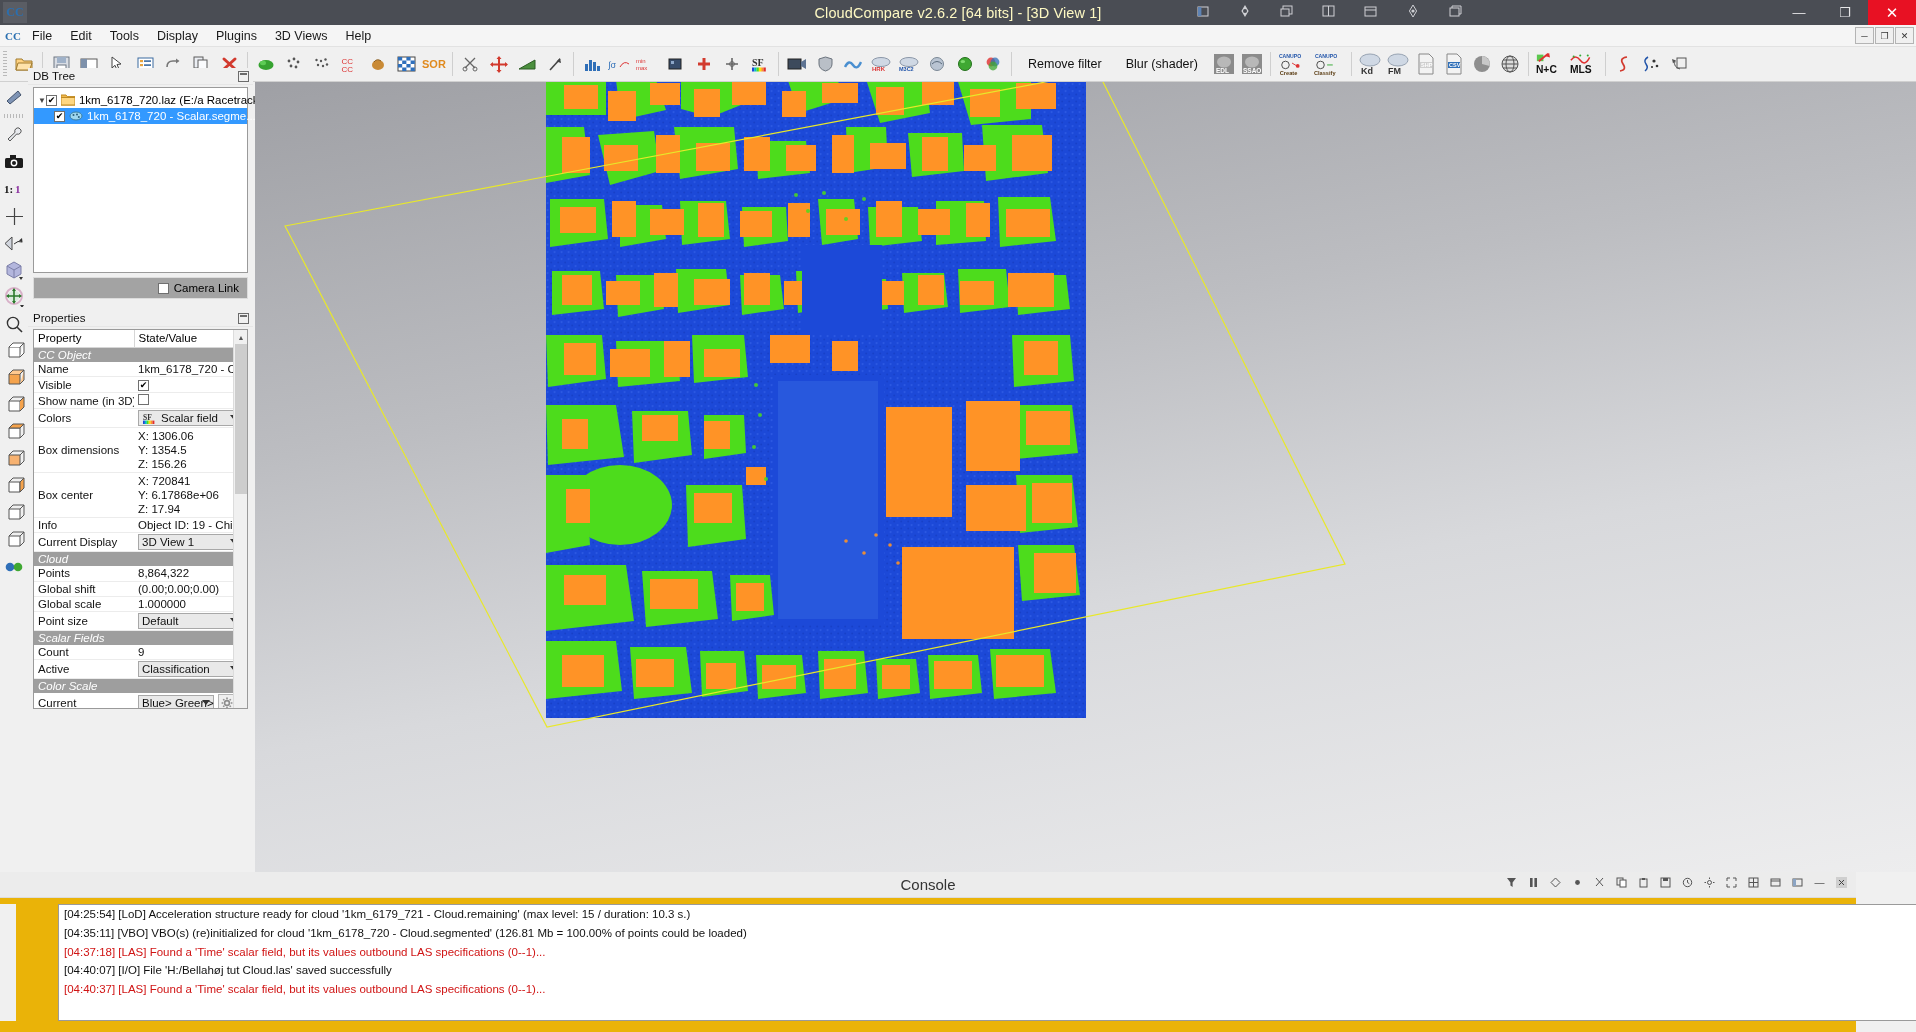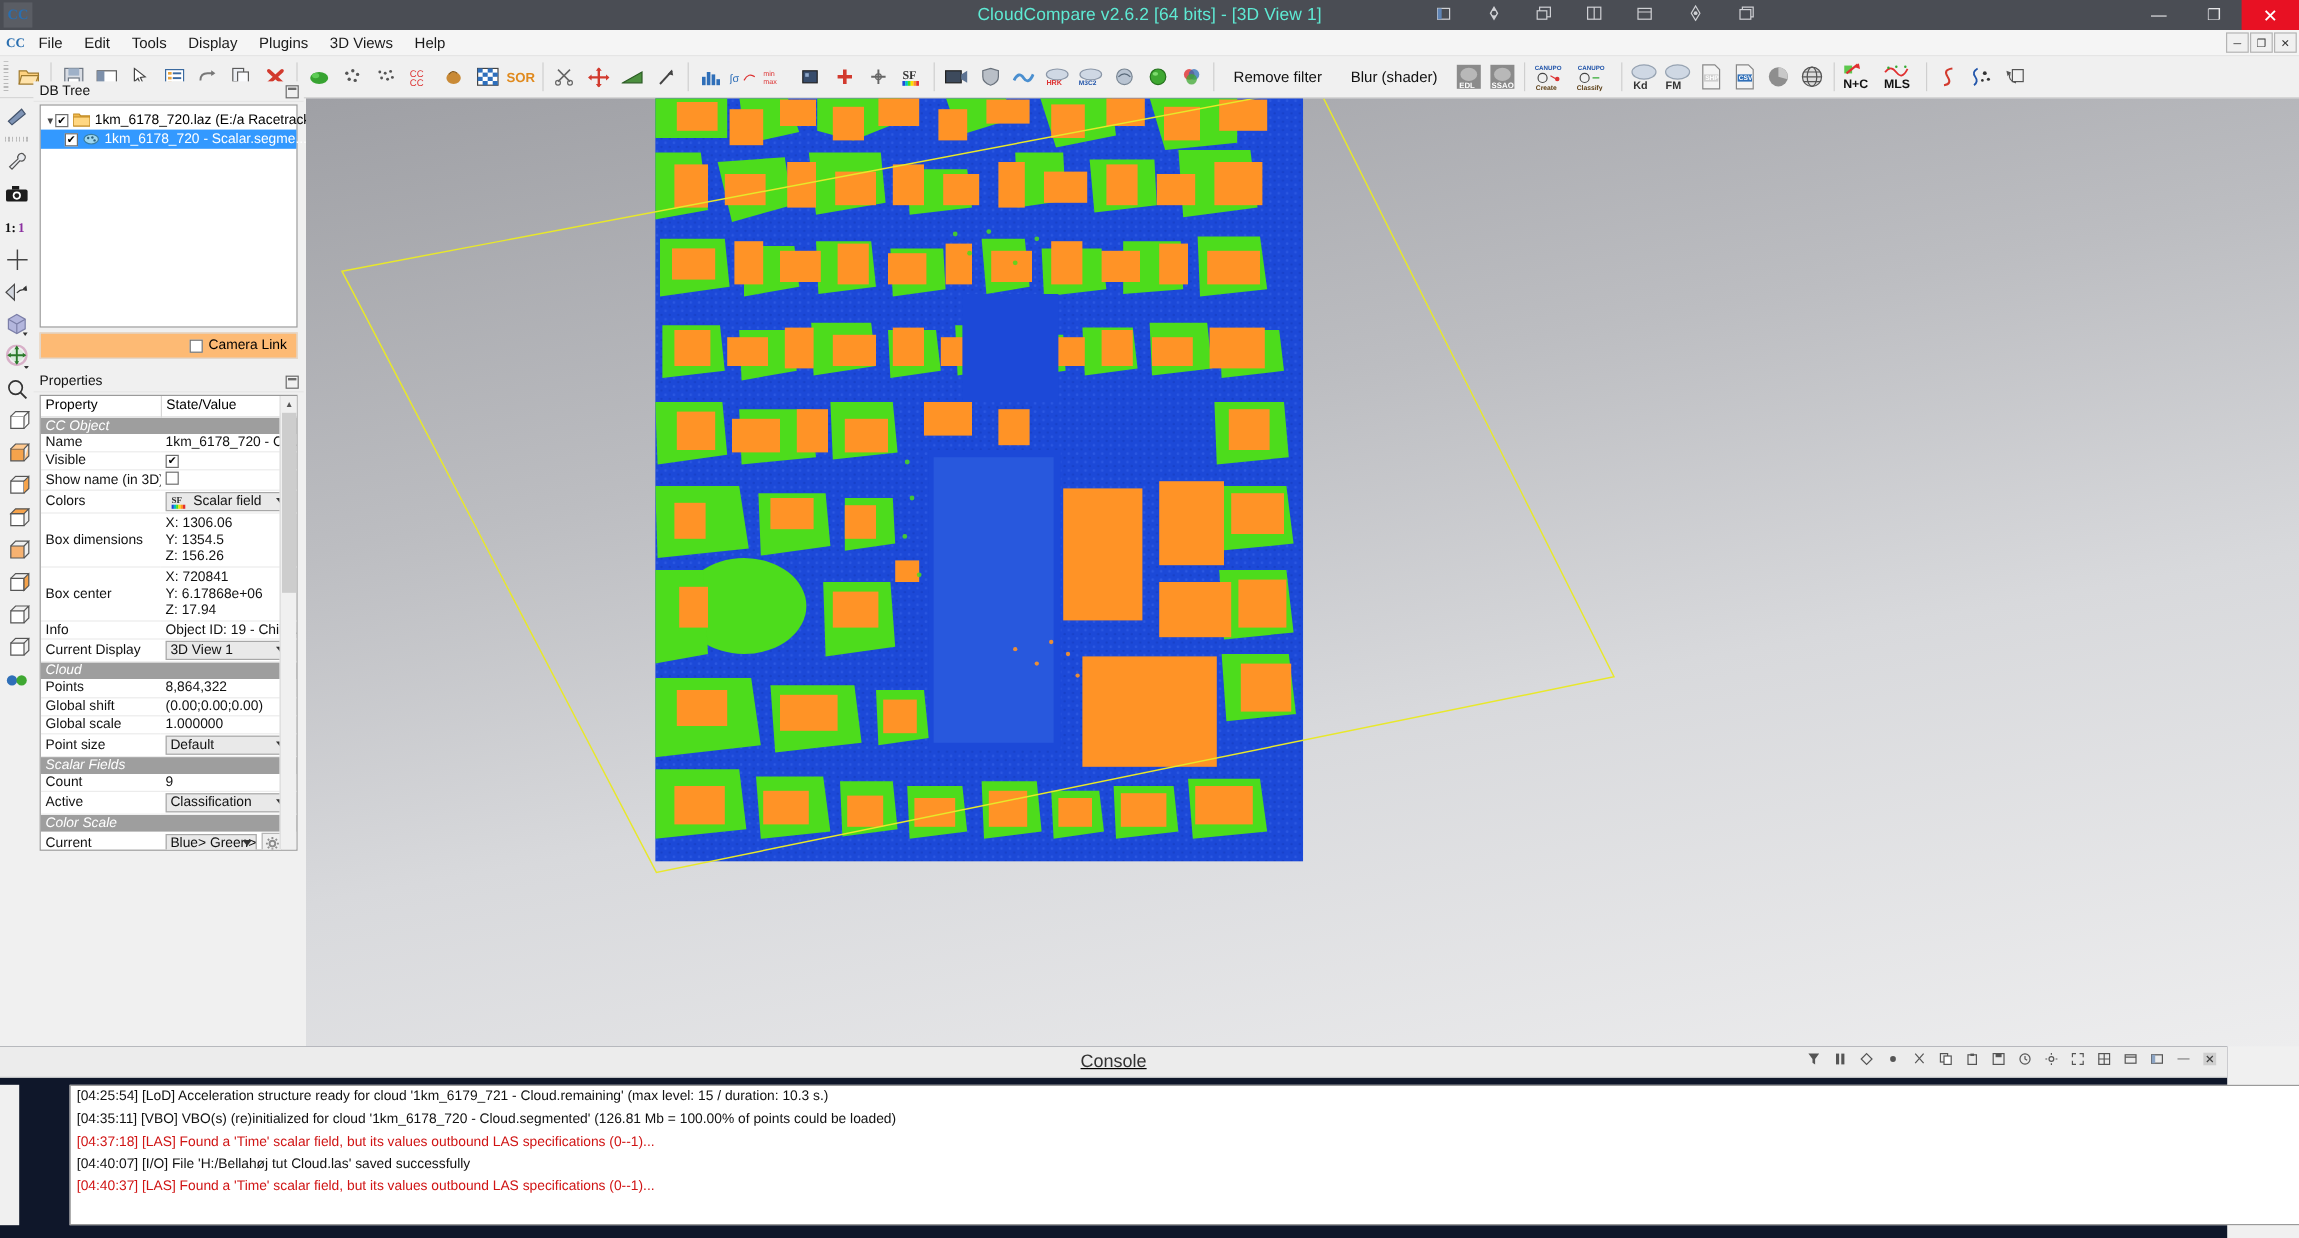--- a/index.html
+++ b/index.html
@@ -19,21 +19,21 @@
     background:#4a4d54; display:flex; align-items:center;
   }
   .tb-appicon {
     width:24px; height:21px; margin-left:3px; background:#5a5d64;
     display:flex; align-items:center; justify-content:center;
     color:#2a6fb0; font-weight:bold; font-size:12px;
     font-family:"Liberation Serif", serif;
   }
   .tb-title {
     position:absolute; left:0; width:1916px; text-align:center;
-    color:#5eead4; font-size:14.5px; letter-spacing:.1px;
+    color:#fef9c3; font-size:14.5px; letter-spacing:.1px;
   }
   .tb-icons { position:absolute; left:1195px; top:3px; display:flex; gap:26px; align-items:center; }
   .tb-ic { width:16px; height:16px; color:#cfd0d4; display:flex; align-items:center; justify-content:center; font-size:13px; }
   .tb-ctrl { position:absolute; top:0; display:flex; height:25px; right:0; }
   .tb-btn { width:46px; height:25px; display:flex; align-items:center; justify-content:center; color:#e6e6e8; font-size:13px; }
   .tb-btn.close { background:#e81123; width:48px; color:#fff; font-size:15px; }
 
   
   .menubar {
     position:absolute; top:25px; left:0; width:1916px; height:22px;
@@ -102,21 +102,21 @@
   .tree-row { display:flex; align-items:center; height:16px; font-size:11.5px; padding-left:4px; white-space:nowrap; }
   .tree-row.child { padding-left:20px; }
   .tree-row.selected { background:#3399ff; color:#fff; }
   .tri { width:10px; font-size:8px; color:#444; display:inline-block; }
   .cbx { width:11px; height:11px; border:1px solid #707070; background:#fff; margin-right:4px;
          display:inline-flex; align-items:center; justify-content:center; font-size:9px; color:#000;
          line-height:1; flex:none; }
   .folder-ic { width:14px; height:12px; margin-right:4px; flex:none; }
   .cloud-ic { width:14px; height:12px; margin-right:4px; flex:none; }
   .camlink { position:absolute; left:5px; top:209px; width:215px; height:22px;
-             background:#fdba74; display:flex; align-items:center; justify-content:flex-end;
+             background:#a3a3a3; display:flex; align-items:center; justify-content:flex-end;
              padding-right:8px; font-size:11.5px; border:1px solid #dcdcdc; }
   .camlink .cbx { margin-right:5px; }
 
   
   .props-panel { position:absolute; left:28px; top:310px; width:225px; height:406px; background:#f0f0f0; }
   .props-box {
     position:absolute; left:5px; top:19px; width:215px; height:380px;
     background:#fff; border:1px solid #9a9a9a; overflow:hidden;
   }
   .ptable { width:214px; border-collapse:collapse; font-size:11.5px; table-layout:fixed; }
@@ -154,21 +154,21 @@
 
   
   .view3d {
     position:absolute; left:255px; top:82px; width:1661px; height:790px;
     background:linear-gradient(170deg,#9fa0a5 0%,#bcbdc1 35%,#d8d9dc 62%,#ededee 100%);
     overflow:hidden;
   }
   .cloudimg { position:absolute; left:291px; top:-7px; width:540px; height:643px; }
 
   
-  .console-panel { position:absolute; left:0; top:872px; width:1856px; height:160px; background:#0f172a;text-decoration:underline; }
+  .console-panel { position:absolute; left:0; top:872px; width:1856px; height:160px; background:#eab308; }
   .console-title {
     position:relative; height:26px; background:#ececec; display:flex;
     align-items:center; justify-content:center; font-size:15px; color:#333;
     border-bottom:1px solid #dcdcdc;
   }
   .console-tools { position:absolute; right:8px; top:4px; display:flex; align-items:center; gap:9px; }
   .cti { width:13px; height:13px; display:flex; align-items:center; justify-content:center; font-size:10px; color:#555; }
   .console-box {
     position:absolute; left:18px; top:32px; width:1880px; height:117px;
     background:#fff; border:1px solid #9a9a9a; overflow:hidden;margin-left:40px;

